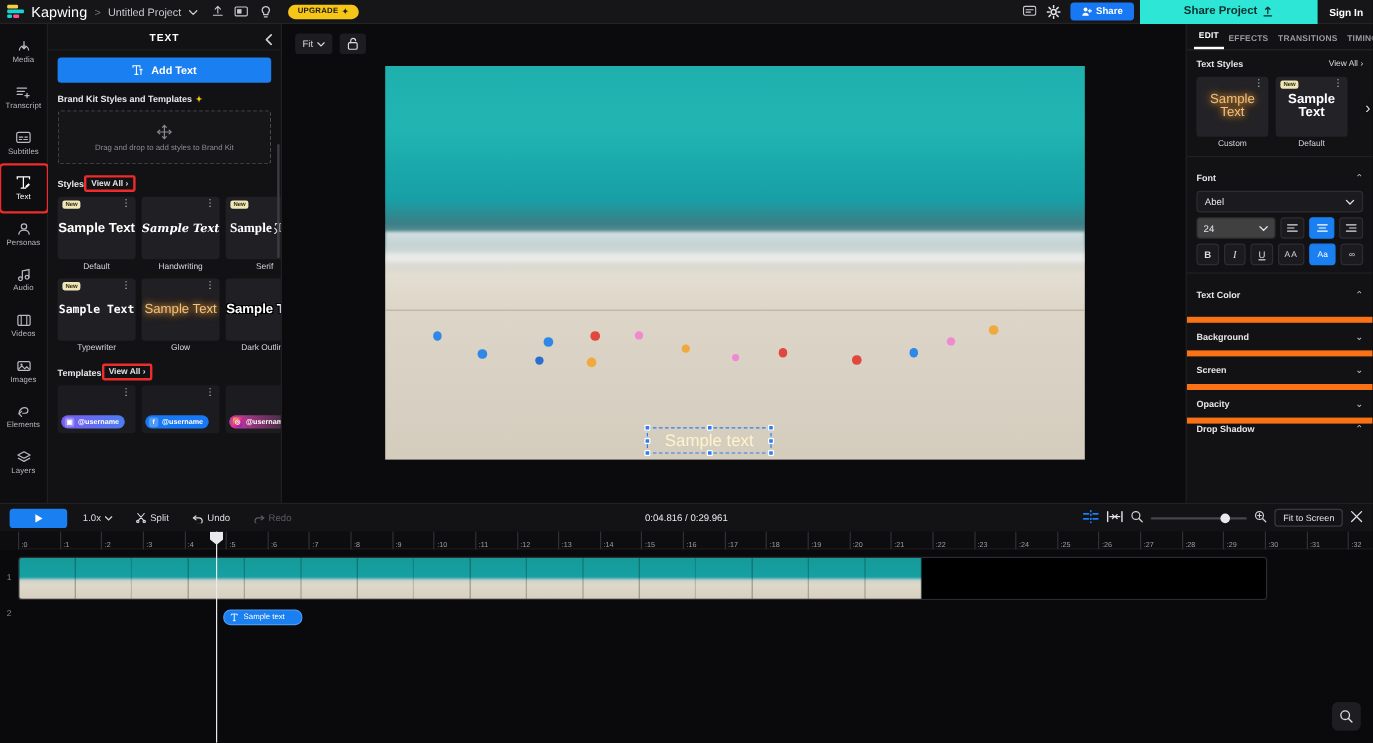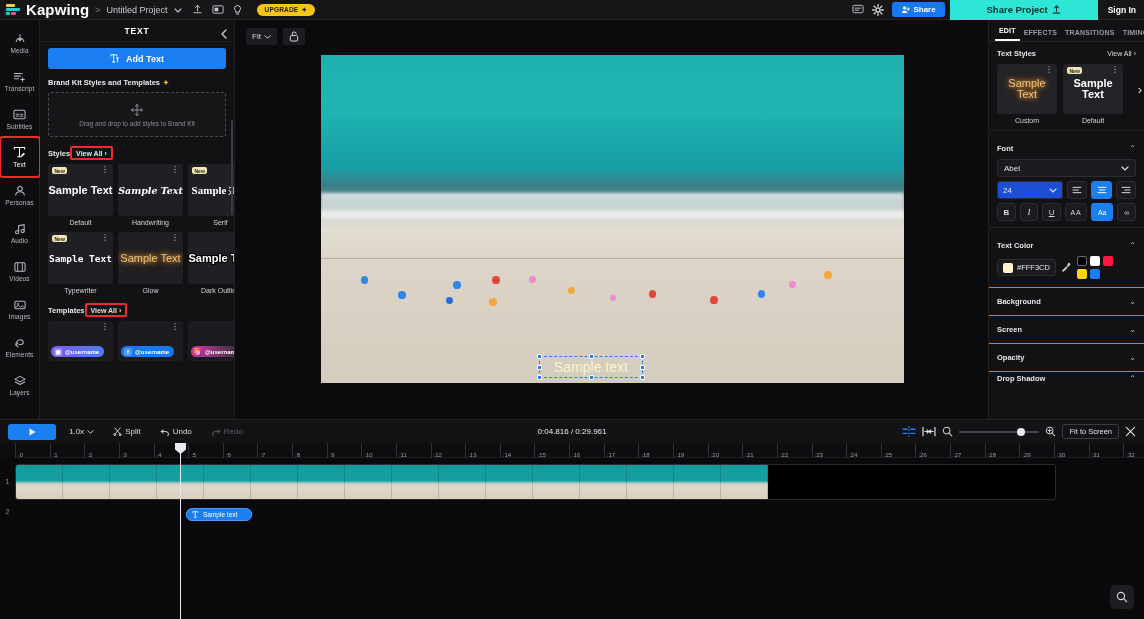--- a/index.html
+++ b/index.html
@@ -17,21 +17,21 @@
     position: absolute; left: 0; top: 0; width: 1144px; height: 20px;
     background: #161618; display: flex; align-items: center;
     border-bottom: 1px solid #232326;
   }
   .logo-mark { width: 15px; height: 11px; margin-left: 6px; position: relative; }
   .logo-mark i { position: absolute; display: block; border-radius: 1px; }
   .lm1 { left: 0; top: 0; width: 9px; height: 2.5px; background: #f4d03f; }
   .lm2 { left: 0; top: 4px; width: 14px; height: 2.5px; background: #17d4d4; }
   .lm3 { left: 0; top: 8px; width: 4px; height: 2.5px; background: #17d4d4; }
   .lm4 { left: 5px; top: 8px; width: 5px; height: 2.5px; background: #ff4d8d; }
-  .brand { font-size: 15px; font-weight: bold; color: #fff; margin-left: 5px; letter-spacing: .1px; }
+  .brand { font-size: 12px; font-weight: normal; color: #fff; margin-left: 5px; letter-spacing: .1px; }
   .crumb-sep { font-size: 9px; color: #7a7a80; margin: 0 6px; }
   .proj-name { font-size: 9px; color: #c9c9cf; }
   .tb-ico { width: 20px; height: 20px; display: flex; align-items: center; justify-content: center;
             color: #c9c9cf; cursor: pointer; }
   .tb-ico svg { display: block; }
   .upgrade {
     margin-left: 9px; height: 12px; padding: 0 8px; border-radius: 7px;
     background: #f5c518; color: #1b1b1b; font-size: 6.5px; font-weight: bold;
     display: flex; align-items: center; gap: 3px; letter-spacing: .2px; cursor: pointer;
   }
@@ -199,42 +199,42 @@
   .rstyle-name { font-size: 7px; text-align: center; color: #d4d4d9; margin-top: 3px; }
   .divider { height: 1px; background: #202024; margin: 6px 0; }
   .font-box { margin: 0 8px; }
   .font-select {
     height: 18px; background: #1b1b1f; border: 1px solid #2c2c32; border-radius: 3px;
     display: flex; align-items: center; justify-content: space-between;
     padding: 0 6px; font-size: 8px; color: #e3e3e8; cursor: pointer;
   }
   .font-row2 { display: flex; gap: 4px; margin-top: 4px; }
   .size-select {
-    height: 18px; width: 68px; background: #1d4ed8; border: 1px solid #2c2c32; border-radius: 3px;
+    height: 18px; width: 68px; background: #404040; border: 1px solid #2c2c32; border-radius: 3px;
     display: flex; align-items: center; justify-content: space-between; padding: 0 5px;
     font-size: 8px; color: #e3e3e8; cursor: pointer;
   }
   .sq-btn {
     height: 18px; width: 21px; background: #1b1b1f; border: 1px solid #2c2c32; border-radius: 3px;
     display: flex; align-items: center; justify-content: center; cursor: pointer; color: #dcdce1; font-size: 8px;
   }
   .sq-btn.on { background: #1a7ff0; border-color: #1a7ff0; color: #fff; }
   .font-row3 { display: flex; gap: 4px; margin-top: 4px; }
   .sq-btn.wide { width: 25px; }
   .color-row { display: flex; align-items: center; gap: 5px; padding: 0 8px; }
   .color-chip {
     height: 17px; background: #1b1b1f; border: 1px solid #2c2c32; border-radius: 3px;
     display: flex; align-items: center; gap: 4px; padding: 0 5px; font-size: 7.5px; color: #e9e9ee; cursor: pointer;
   }
   .chip-sw { width: 10px; height: 10px; border-radius: 2px; background: #fff3cd; }
   .swatches { display: flex; flex-wrap: wrap; gap: 3px; width: 46px; }
   .sw { width: 10px; height: 10px; border-radius: 2px; cursor: pointer; }
   .rsec-row {
     height: 28px; display: flex; align-items: center; justify-content: space-between;
-    padding: 0 8px; border-top: 1px solid #f97316; cursor: pointer; gap: 21px;
+    padding: 0 8px; border-top: 5px solid #f97316; cursor: pointer; gap: 21px;
   }
 
   
   .tl-controls {
     position: absolute; left: 0; top: 419px; width: 1144px; height: 24px;
     background: #131316; display: flex; align-items: center; border-top: 1px solid #222226;
   }
   .play-btn {
     margin-left: 8px; width: 48px; height: 16px; background: #1a7ff0; border-radius: 3px;
     display: flex; align-items: center; justify-content: center; cursor: pointer;
@@ -713,38 +713,20 @@
             <span style="font-size:7px">∞</span>
           </div>
       </div>
     </div>
 
     <div class="divider"></div>
 
     <div class="rsec-head">
       <span class="rsec-title">Text Color</span>
       <span class="chev">⌃</span>
-    </div>
-    <div class="color-row">
-      <div class="color-chip">
-        <span class="chip-sw"></span>
-        <span>#FFF3CD</span>
-      </div>
-      <span>
-        <svg width="11" height="11" viewBox="0 0 12 12">
-            <path d="M7.8 1.4a1.4 1.4 0 012 2L7.4 5.8l-1.2-1.2zM5.6 4.9l1.5 1.5-4 4-1.8.3.3-1.8z" fill="#cfcfd4"></path>
-          </svg>
-      </span>
-      <div class="swatches">
-        <span class="sw" style="background:#000;border:1px solid #6a6a72"></span>
-        <span class="sw" style="background:#fff"></span>
-        <span class="sw" style="background:#ff1744"></span>
-        <span class="sw" style="background:#ffd600"></span>
-        <span class="sw" style="background:#1a7ff0"></span>
-      </div>
     </div>
 
     <div style="margin-top:8px">
       <div class="rsec-row">
         <span class="rsec-title">Background</span>
         <span class="chev">⌄</span>
       </div>
       <div class="rsec-row">
         <span class="rsec-title">Screen</span>
         <span class="chev">⌄</span>

